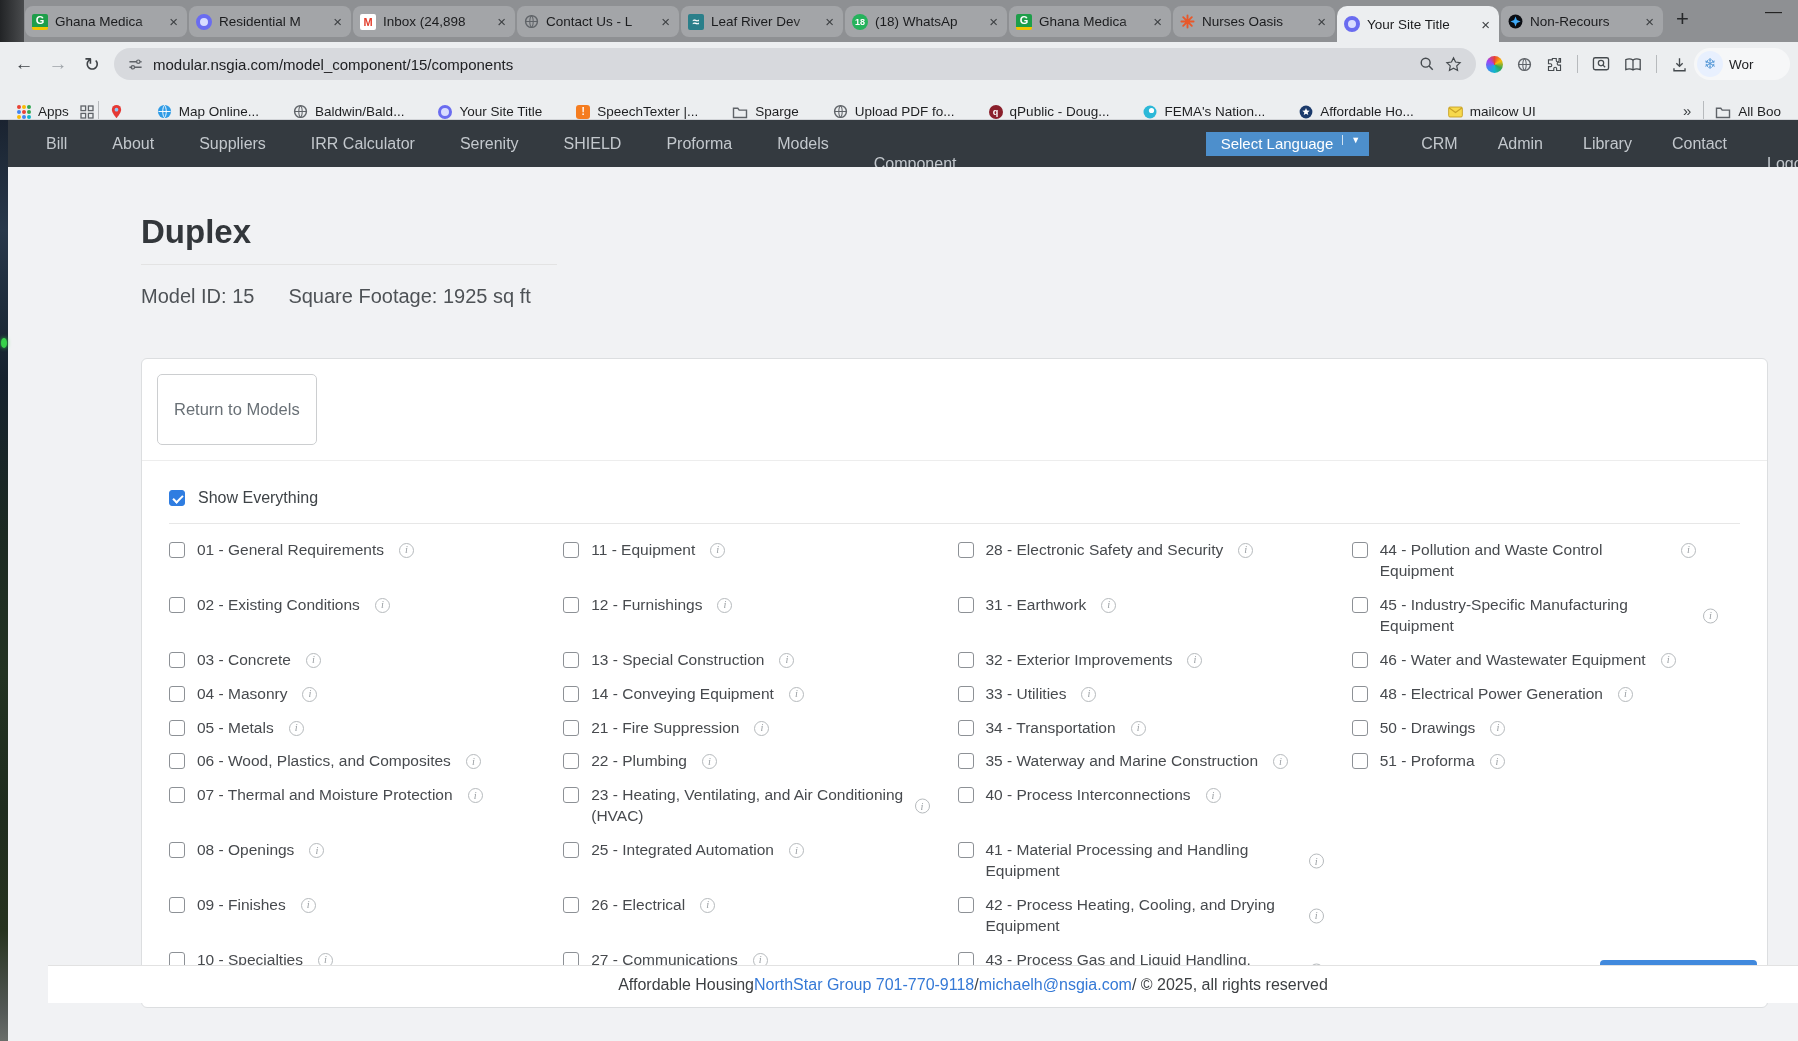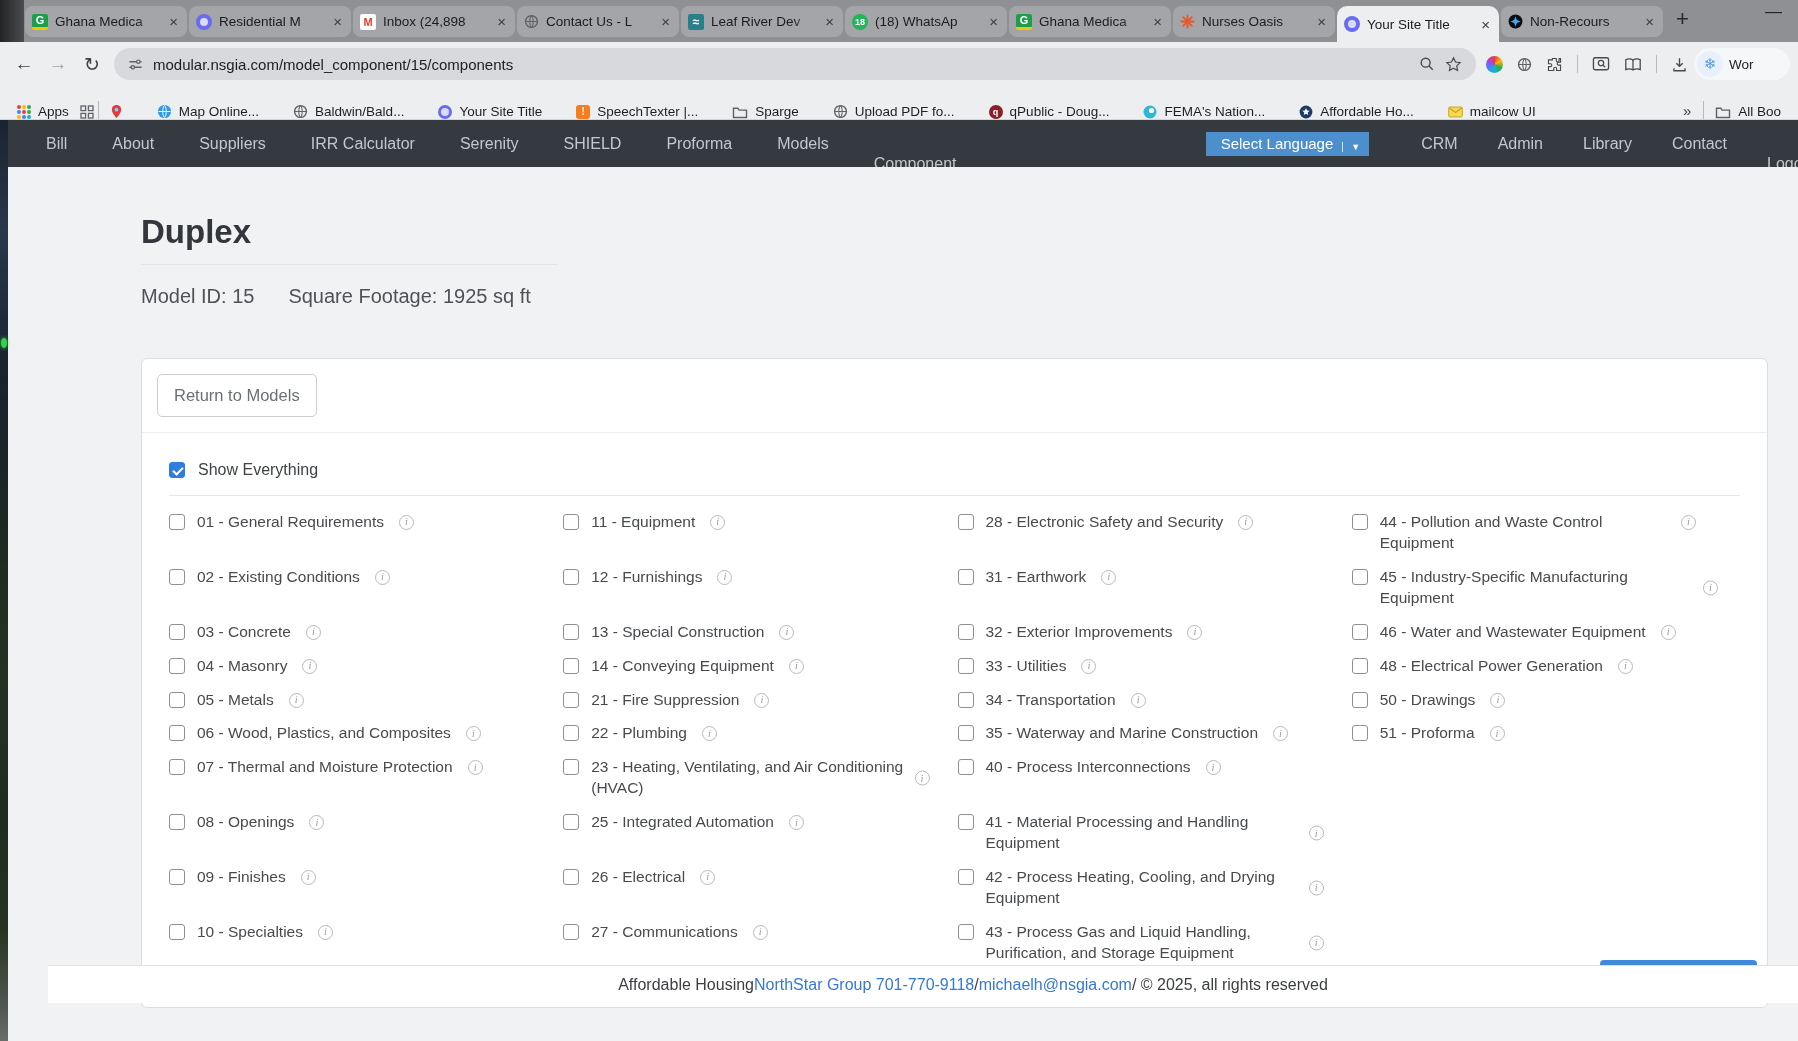--- a/index.html
+++ b/index.html
@@ -58,35 +58,35 @@
   .apps-grid-colored i { width:4px; height:4px; border-radius:50%; }
 
   
   #sitenav { height:47px; background:var(--nav_bg,#343a40); display:flex; align-items:center;
              padding-left:46px; color:#c3c8cd; font-size:16px; white-space:nowrap; overflow:hidden; }
   #nav-left { display:flex; gap:45px; align-items:center; }
   #nav-right { display:flex; gap:40px; align-items:center; margin-left:52px; }
   .nav-item { flex:none; }
   .nav-item:last-child { margin-right:-18px;margin-top:40px; }
   #select-language { margin-left:auto; background:var(--select_language_bg,#4d8fcc); color:#fff; font-size:15px;
-             display:flex; align-items:flex-end; gap:9px; padding:3px 9px 4px 15px; flex:none; }
+             display:flex; align-items:flex-start; gap:9px; padding:3px 9px 4px 15px; flex:none; }
   #select-language .arrow { border-left:1px solid rgba(255,255,255,.75); padding-left:8px; font-size:9px; }
 
   
   #page { position:relative; height:836px;margin-left:48px; }
   main { padding:46px 30px 0 93px; }
   #page-title { margin:0; font-size:33px; font-weight:700; color:#33373b; }
   .title-rule { width:416px; border:none; border-top:1px solid #e3e3e3; margin:13px 0 0 0; }
   .model-line { margin-top:20px; display:flex; gap:34px; font-size:20px; color:#4e5256; }
 
   .card { margin-top:50px; background:#fff; border:1px solid #dcdee0; border-radius:6px; height:650px;
           position:relative; overflow:hidden; }
   .card-header { padding:15px; display:flex; align-items:center; border-bottom:1px solid #ededed; }
   .header-right { margin-left:auto; display:flex; gap:14px; }
-  .btn { font-size:16.5px; border-radius:5px; padding:11px 16px; border:1px solid transparent;
+  .btn { font-size:16.5px; border-radius:5px; padding:25px 16px; border:1px solid transparent;
          background:#fff; font-family:inherit; }
   .btn-outline { border-color:#ccced0; color:#697076; }
   .btn-plain   { border-color:#d8dadc; color:#45484c; }
   .btn-primary { background:var(--accent_blue,#4aa2f0); border-color:var(--accent_blue,#4aa2f0); color:#fff; }
 
   .card-body { padding:28px 27px 0; }
   .show-everything { display:flex; align-items:center; gap:13px; font-size:16px; color:#3e4347; }
   .cb { width:16px; height:16px; border:1.5px solid #8d9196; border-radius:3px; background:#fff;
         flex:none; position:relative; }
   .cb.checked { background:var(--checkbox_blue,#2f7de1); border-color:var(--checkbox_blue,#2f7de1); }

